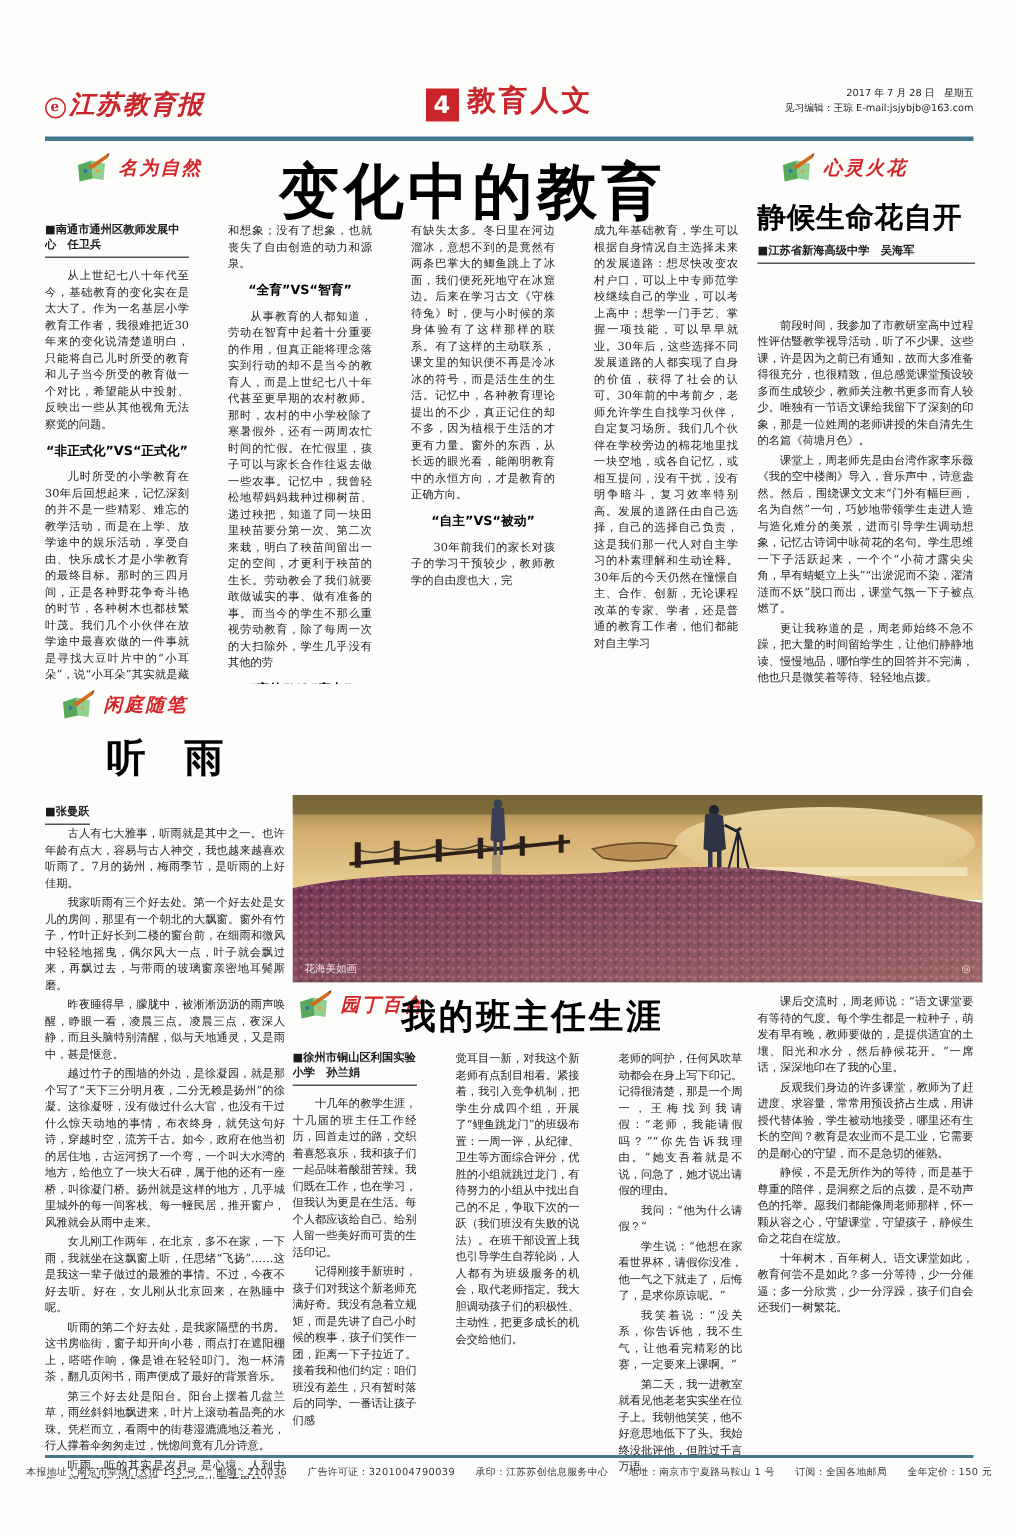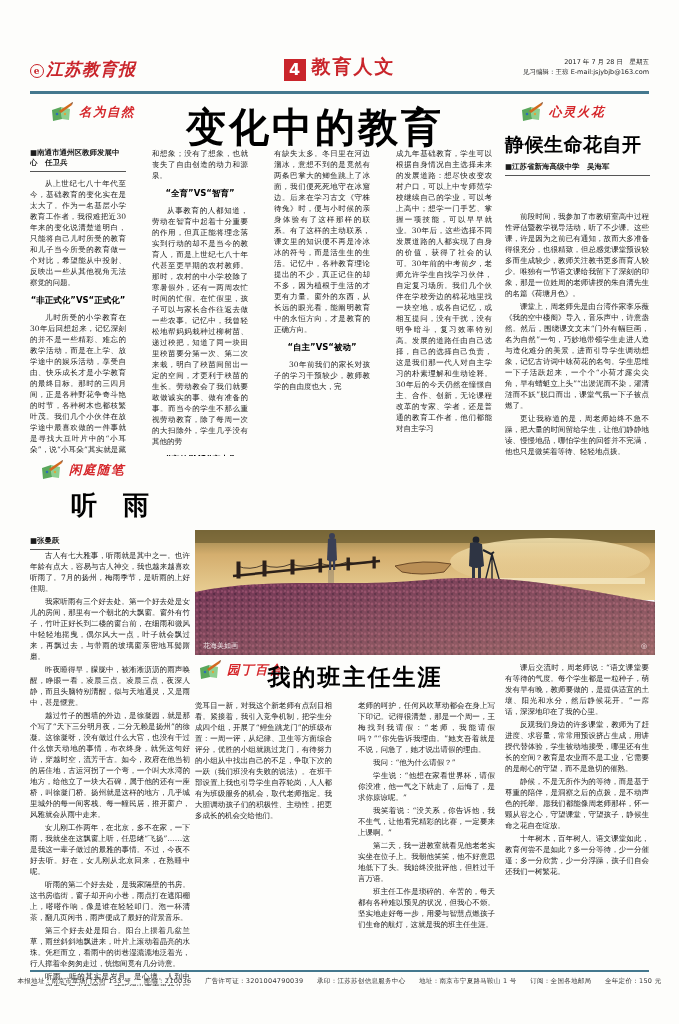--- a/index.html
+++ b/index.html
@@ -198,20 +198,25 @@
       <path d="M9 9 L21 1 L22 3 L11 11 Z" fill="#d2691e"></path>
       <path d="M21 1 L23 0 L22 3 Z" fill="#7a3b12"></path>
     </svg>
     <span class="txt">园丁百合</span>
   </div>
 
   <div class="abs atitle" style="left:210px;top:662px;width:290px;font-size:23px;letter-spacing:2px;">我的班主任生涯</div>
 
   <div class="abs cols bodytext" style="left:195px;top:700px;width:300px;height:286px;">
     <div class="col">
+      <div class="byline">■徐州市铜山区利国实验小学　孙兰娟</div>
+      <p>十几年的教学生涯，十几届的班主任工作经历，回首走过的路，交织着喜怒哀乐，我和孩子们一起品味着酸甜苦辣。我们既在工作，也在学习，但我认为更是在生活。每个人都应该给自己、给别人留一些美好而可贵的生活印记。</p>
+      <p>记得刚接手新班时，孩子们对我这个新老师充满好奇。我没有急着立规矩，而是先讲了自己小时候的糗事，孩子们笑作一团，距离一下子拉近了。接着我和他们约定：咱们班没有差生，只有暂时落后的同学。一番话让孩子们感</p>
+    </div>
+    <div class="col">
       <p style="text-indent:0;">觉耳目一新，对我这个新老师有点刮目相看。紧接着，我引入竞争机制，把学生分成四个组，开展了“鲤鱼跳龙门”的班级布置：一周一评，从纪律、卫生等方面综合评分，优胜的小组就跳过龙门，有待努力的小组从中找出自己的不足，争取下次的一跃（我们班没有失败的说法）。在班干部设置上我也引导学生自荐轮岗，人人都有为班级服务的机会，取代老师指定。我大胆调动孩子们的积极性、主动性，把更多成长的机会交给他们。</p>
     </div>
     <div class="col">
       <p style="text-indent:0;">老师的呵护，任何风吹草动都会在身上写下印记。记得很清楚，那是一个周一，王梅找到我请假：“老师，我能请假吗？”“你先告诉我理由。”她支吾着就是不说，问急了，她才说出请假的理由。</p>
       <p>我问：“他为什么请假？”</p>
       <p>学生说：“他想在家看世界杯，请假你没准，他一气之下就走了，后悔了，是求你原谅呢。”</p>
       <p>我笑着说：“没关系，你告诉他，我不生气，让他看完精彩的比赛，一定要来上课啊。”</p>
       <p>第二天，我一进教室就看见他老老实实坐在位子上。我朝他笑笑，他不好意思地低下了头。我始终没批评他，但胜过千言万语。</p>
       <p>班主任工作是琐碎的、辛苦的，每天都有各种难以预见的状况，但我心不烦。坚实地走好每一步，用爱与智慧点燃孩子们生命的航灯，这就是我的班主任生涯。</p>
     </div>

